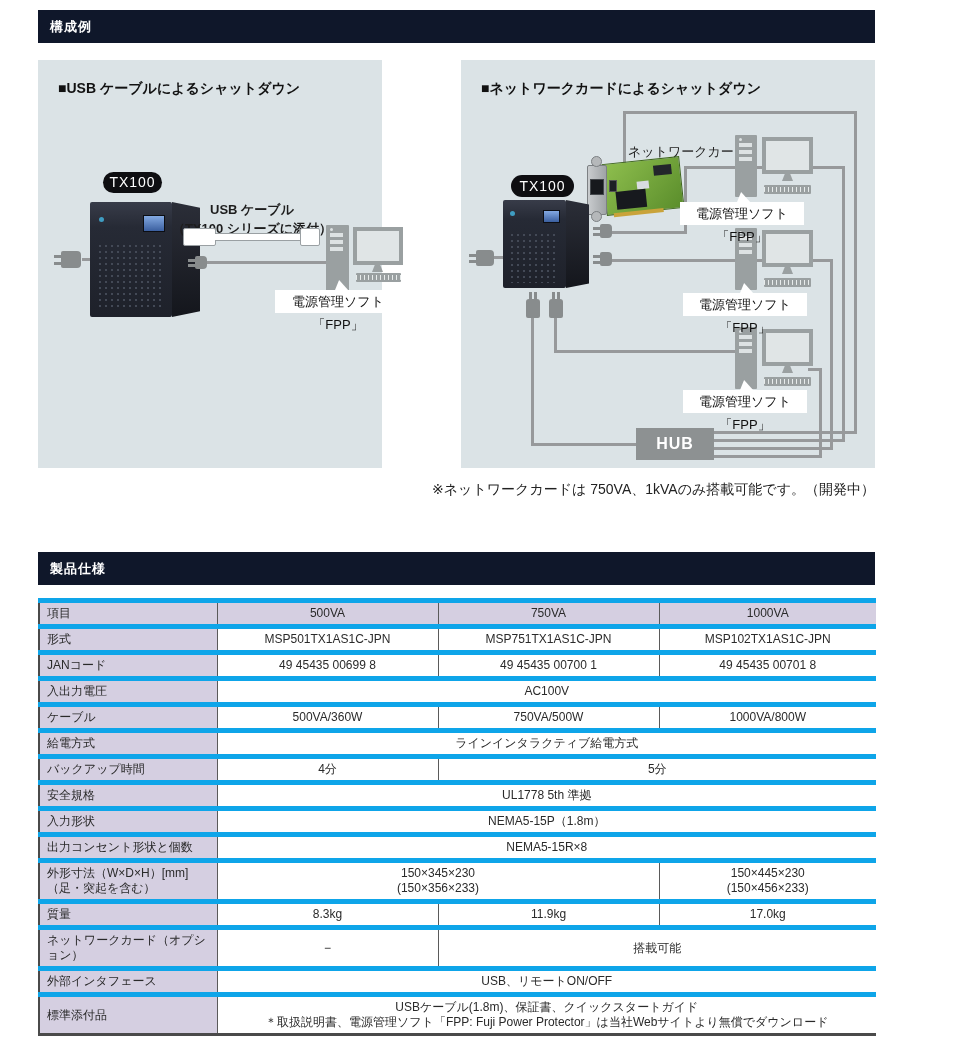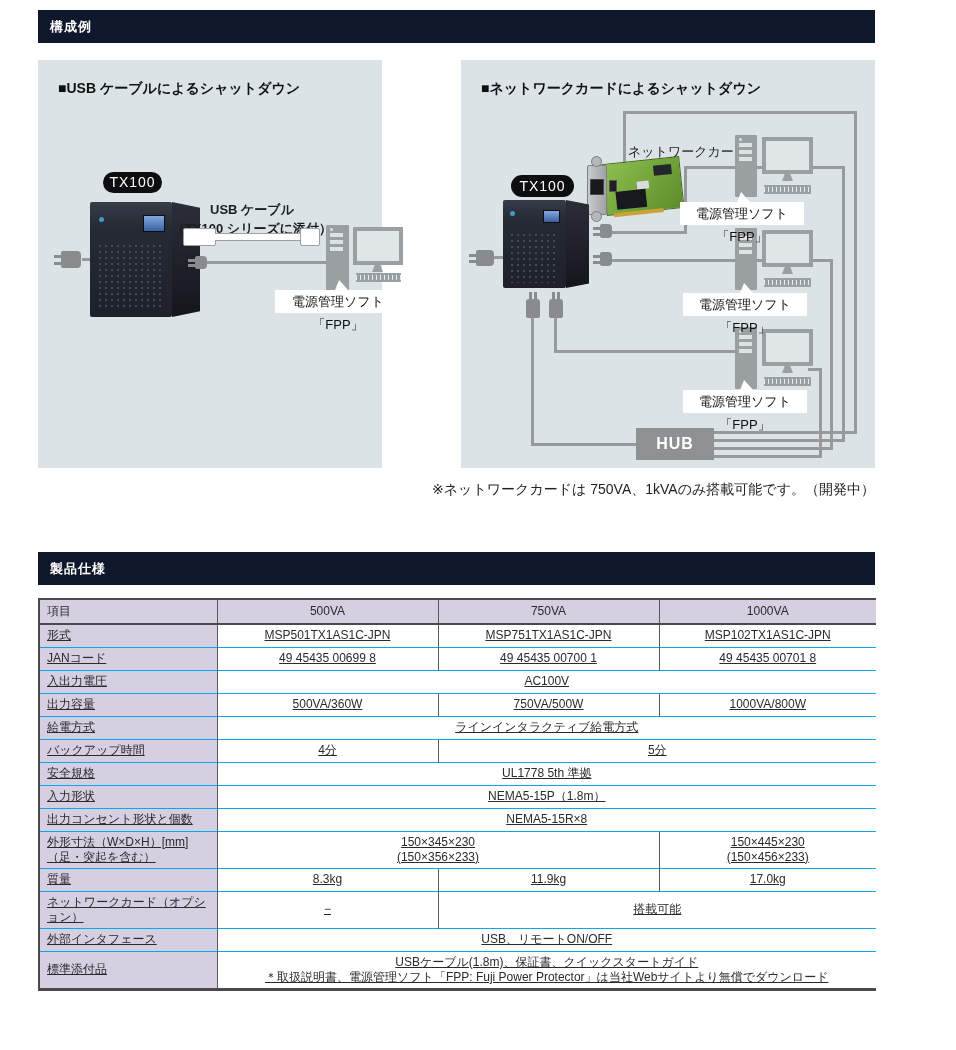--- a/index.html
+++ b/index.html
@@ -82,25 +82,25 @@
   .usb-cable { position:absolute; background:#fff; border-top:1px solid #9aa0a3; border-bottom:1px solid #9aa0a3; }
 
   .diagram-label { position:absolute; font-size:13px; color:#1d1d1d; }
   .cable-label { position:absolute; font-size:13px; font-weight:bold; text-align:center; white-space:pre-line; line-height:19px; }
   .footnote { position:absolute; left:38px; top:481px; width:837px; text-align:right; font-size:14px; color:#222; }
 
   
   .spec-table { position:absolute; left:38px; top:598px; width:837px; border-collapse:collapse; table-layout:fixed;
     border-top:2px solid #4a4a4a; border-left:2px solid #4a4a4a; border-bottom:3px solid #4a4a4a;
     font-size:12px; color:#2a2a2a; }
-  .spec-table th,.spec-table td { border-top:1px solid #0ea5e9; border-left:1px solid #5a5a5a;
+  .spec-table th,.spec-table td { border-top:5px solid #0ea5e9; border-left:1px solid #5a5a5a;
     font-weight:normal; white-space:pre-line; line-height:15px; padding:3px 4px; }
   .spec-table thead th { background:#d5cfe1; border-bottom:2px solid #4a4a4a; height:25px; }
   .spec-table thead th:first-child, .spec-table tbody th { text-align:left; padding-left:7px; }
-  .spec-table tbody tr { height:23px;text-decoration:underline; }
+  .spec-table tbody tr { height:23px; }
   .spec-table tbody th { background:#d5cfe1; border-left:none; }
   .spec-table thead th:first-child { border-left:none; }
   .spec-table td { text-align:center; background:#fff; }
 </style>
 </head>
 <body>
 
 <div class="bar" style="top:10px;">構成例</div>
 
 <div class="panel" style="left:38px; width:344px;">
@@ -312,21 +312,21 @@
         <th>JANコード</th>
         <td>49 45435 00699 8</td>
         <td>49 45435 00700 1</td>
         <td>49 45435 00701 8</td>
       </tr>
       <tr>
         <th>入出力電圧</th>
         <td colspan="3">AC100V</td>
       </tr>
       <tr>
-        <th>出力容量</th>
+        <th>ケーブル</th>
         <td>500VA/360W</td>
         <td>750VA/500W</td>
         <td>1000VA/800W</td>
       </tr>
       <tr>
         <th>給電方式</th>
         <td colspan="3">ラインインタラクティブ給電方式</td>
       </tr>
       <tr>
         <th>バックアップ時間</th>

